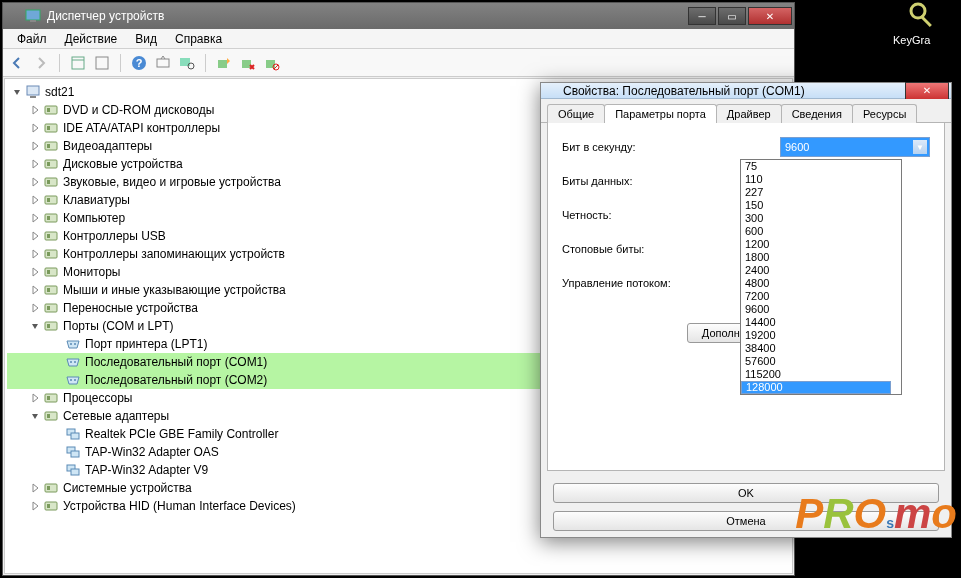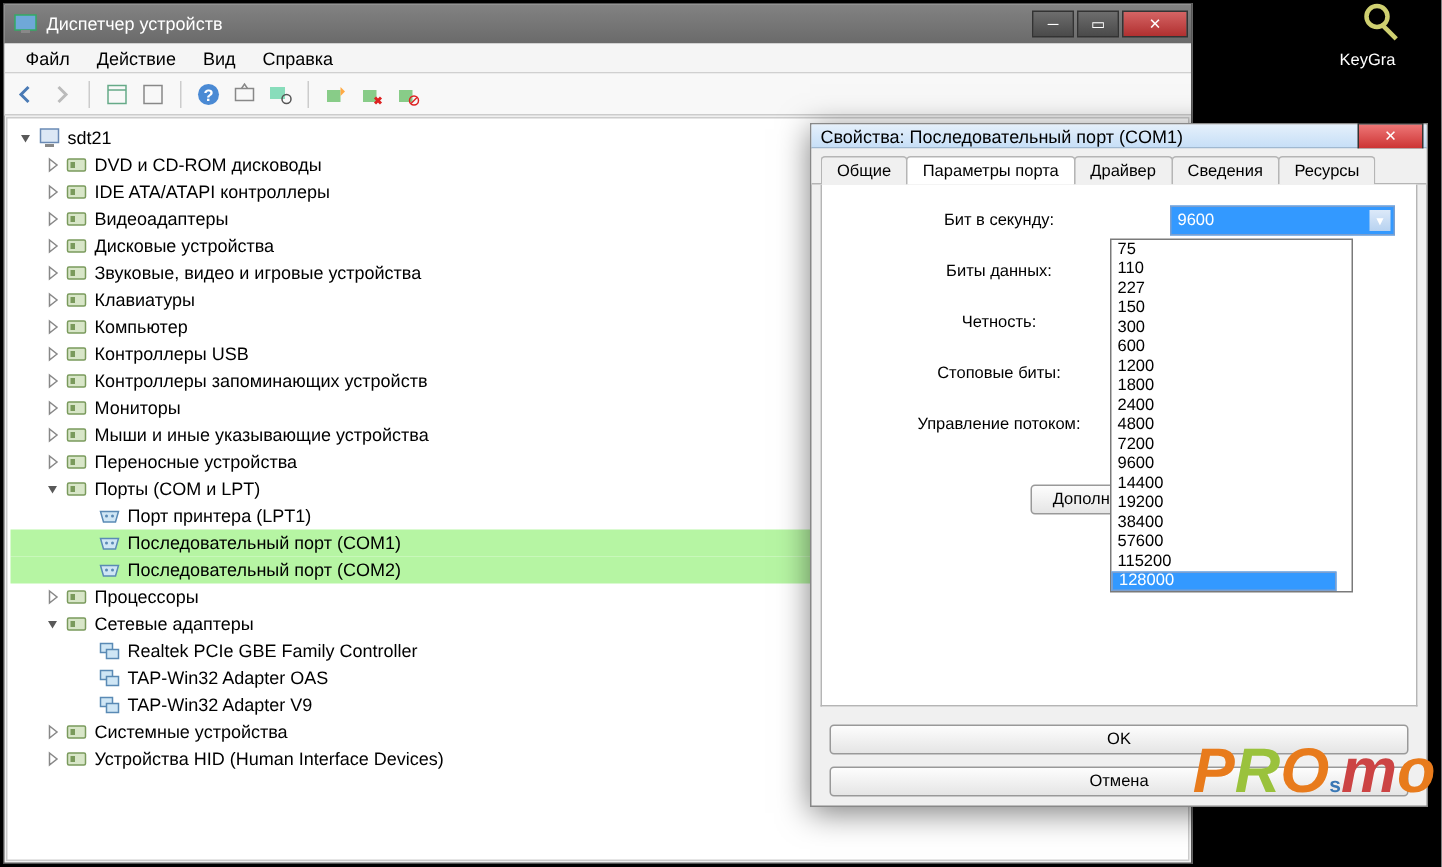--- a/index.html
+++ b/index.html
@@ -4,21 +4,21 @@
 <style>
 * { box-sizing: border-box; margin: 0; padding: 0; }
 body { font-family: "Segoe UI", Tahoma, sans-serif; font-size: 12px; background: #000; width: 961px; height: 578px; position: relative; overflow: hidden; }
 
 
 .desktop-icon { position: absolute; right: 8px; top: 0; width: 60px; color: #fff; font-size: 11px; }
 .desktop-icon .di-img { width: 32px; height: 32px; margin: 0 auto 2px; }
 
 
 .win { position: absolute; left: 2px; top: 2px; width: 793px; height: 574px; background: #f0f0f0; border: 1px solid #555; display: flex; flex-direction: column; }
-.titlebar { height: 26px; background: linear-gradient(#828282,#6a6a6a); display: flex; align-items: center; color: #fff; padding-left: 6px; font-size: 12px; }
+.titlebar { height: 26px; background: linear-gradient(#828282,#6a6a6a); display: flex; align-items: center; color: #fff; padding-left: 22px; font-size: 12px; }
 .titlebar .tib-icon { width: 16px; height: 16px; margin-right: 6px; }
 .titlebar .spacer { flex: 1; }
 .win-btns { display: flex; }
 .win-btn { width: 28px; height: 18px; margin-right: 2px; background: linear-gradient(#6d6d6d,#4a4a4a); border: 1px solid #333; color: #fff; display: flex; align-items: center; justify-content: center; font-size: 10px; }
 .win-btn.close { background: linear-gradient(#d46464,#b13030); width: 44px; }
 
 .menubar { height: 20px; background: #f5f5f5; border-bottom: 1px solid #d0d0d0; display: flex; align-items: center; padding: 0 6px; gap: 2px; }
 .menubar span { padding: 2px 8px; cursor: default; }
 
 .toolbar { height: 28px; background: #f8f8f8; border-bottom: 1px solid #ccc; display: flex; align-items: center; padding: 0 6px; gap: 8px; }
@@ -36,21 +36,21 @@
 
 
 .dlg { position: absolute; left: 540px; top: 82px; width: 412px; height: 456px; background: #f0f0f0; border: 1px solid #888; box-shadow: 0 4px 20px rgba(0,0,0,.5); display: flex; flex-direction: column; }
 .dlg .titlebar { background: linear-gradient(#e5f0fb,#c7dff7); color: #000; height: 16px; border-bottom: 1px solid #a0b8d0; }
 .dlg .win-btn.close { background: linear-gradient(#e77,#c33); color: #fff; width: 44px; }
 .tabbar { height: 24px; display: flex; align-items: flex-end; padding: 4px 6px 0; gap: 0; border-bottom: 1px solid #b5b5b5; background: #f0f0f0; }
 .tab { padding: 3px 10px; border: 1px solid #b5b5b5; border-bottom: none; background: #f0f0f0; font-size: 11px; cursor: default; position: relative; top: 1px; margin-right: -1px; border-radius: 3px 3px 0 0; }
 .tab.active { background: #fff; z-index: 2; }
 .dlg-body { flex: 1; background: #fff; margin: 0 6px 6px; border: 1px solid #b5b5b5; border-top: none; padding: 14px 14px; position: relative; }
 .form-row { display: flex; align-items: center; margin-bottom: 14px; font-size: 11px; }
-.form-row label { flex: 1; text-align: center; padding-right: 10px; }
+.form-row label { flex: 1; text-align: left; padding-right: 10px; }
 .form-row .sel { width: 150px; height: 20px; border: 1px solid #7a9fd0; background: linear-gradient(#fff,#e6eefb); display: flex; align-items: center; padding: 0 4px; position: relative; }
 .form-row .sel.open { background: #3399ff; color: #fff; }
 .sel .dd { position: absolute; right: 2px; top: 2px; width: 14px; height: 14px; background: linear-gradient(#dce9f9,#b7d2f0); display: flex; align-items: center; justify-content: center; font-size: 8px; }
 .dropdown { position: absolute; left: 178px; top: 22px; width: 162px; background: #fff; border: 1px solid #7a7a7a; z-index: 10; }
 .dropdown .opt { padding: 0 4px; height: 13px; font-size: 11px; line-height: 13px; }
 .dropdown .opt.sel { background: #3399ff; color: #fff; }
 .adv-btn, .dlg-btn { border: 1px solid #999; background: linear-gradient(#fdfdfd,#e5e5e5); padding: 3px 14px; font-size: 11px; cursor: default; border-radius: 3px; }
 .dlg-footer { display: flex; justify-content: flex-end; gap: 8px; padding: 6px 12px; flex-direction: column; }
 
 

